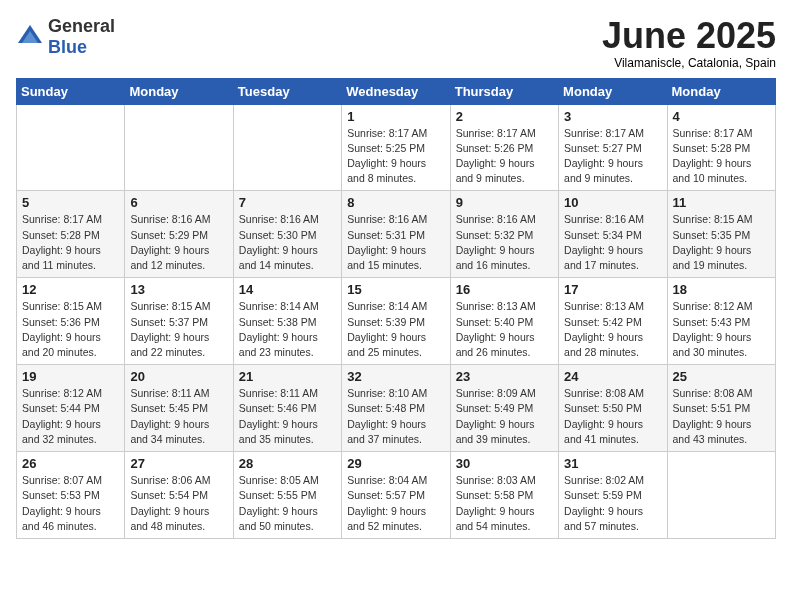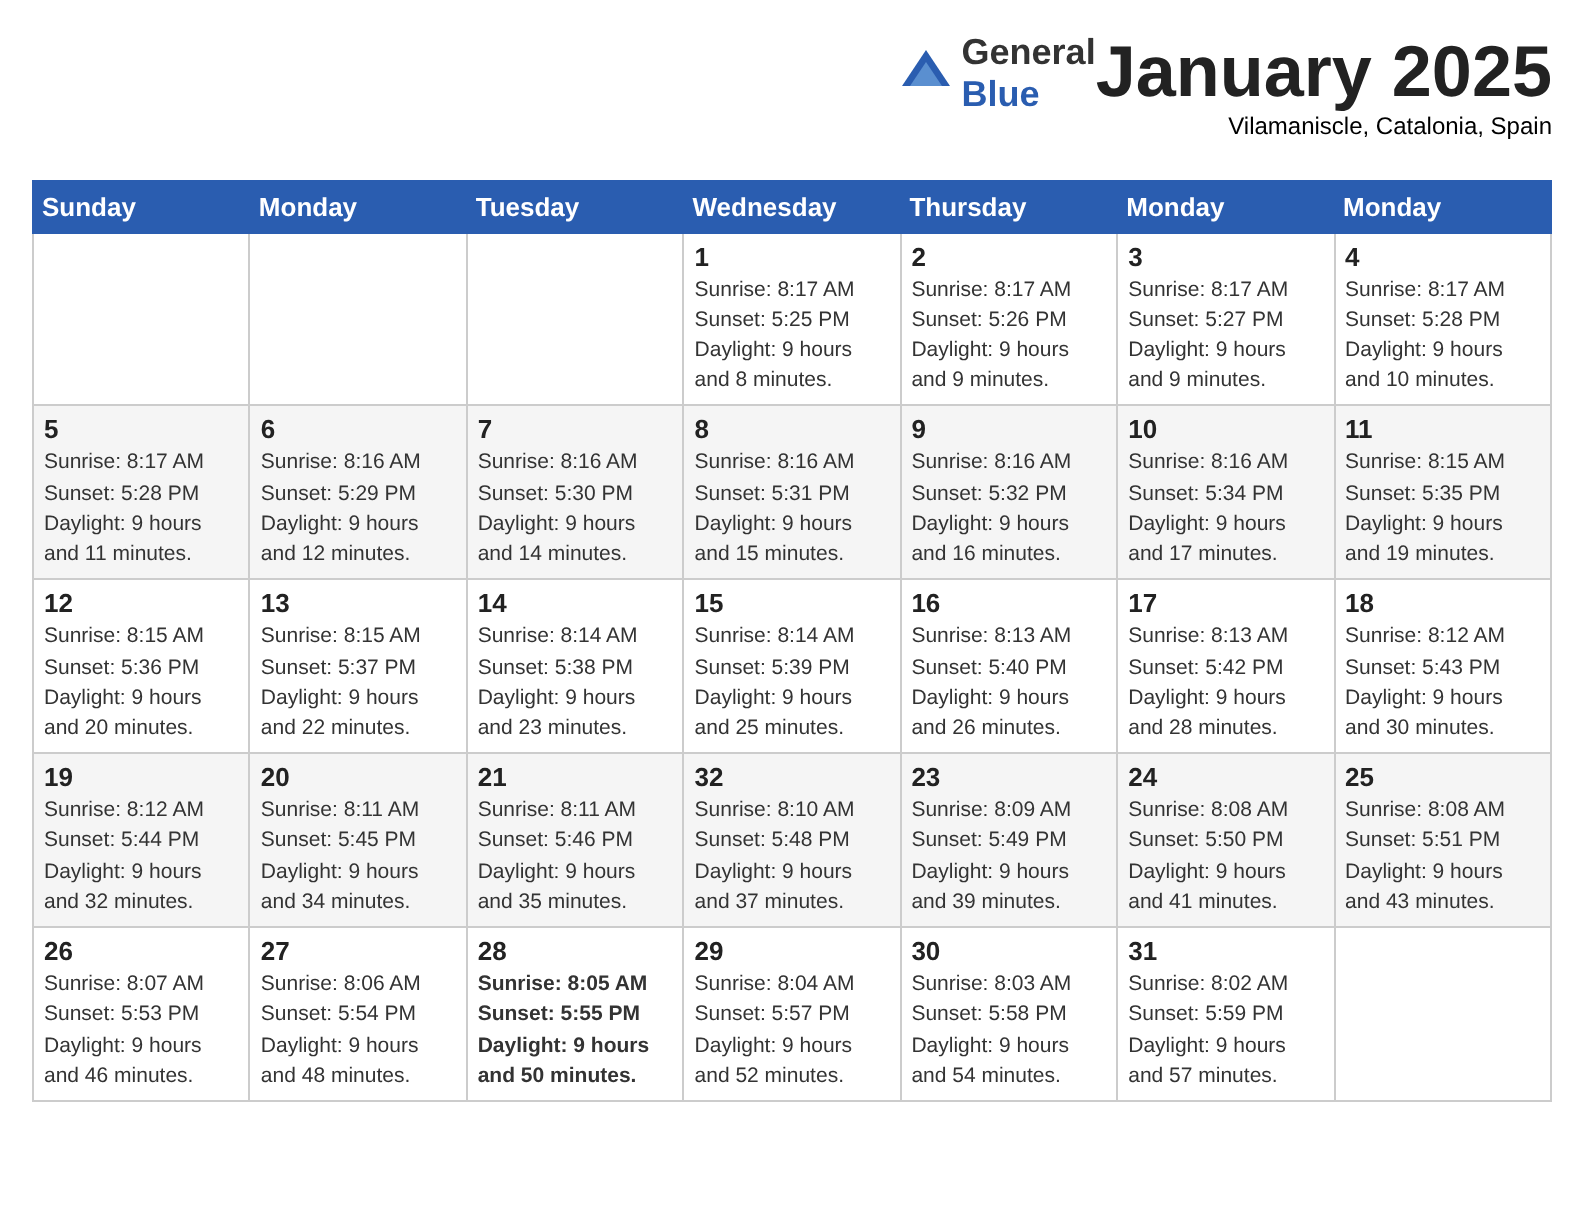--- a/index.html
+++ b/index.html
@@ -6,22 +6,22 @@
     body {
       font-family: Arial, sans-serif;
       background: #fff;
       width: 792px;
       min-height: 612px;
       padding: 16px;
     }
     .header-area {
       display: flex;
       align-items: flex-start;
-      justify-content: flex-end;
-      margin-bottom: 20px;
+      justify-content: space-between;
+      margin-bottom: 8px;
     }
     .logo {
       display: flex;
       align-items: center;
       gap: 4px;
     }
     .logo-icon {
       width: 28px;
       height: 28px;
     }
@@ -87,21 +87,21 @@
     <svg class="logo-icon" viewBox="0 0 28 28" xmlns="http://www.w3.org/2000/svg">
       <polygon points="14,2 26,20 2,20" fill="#2a5db0"></polygon>
       <polygon points="14,8 22,20 6,20" fill="#5a8fd0"></polygon>
     </svg>
     <div>
       <span style="font-size:18px;font-weight:bold;color:#333;">General</span><br>
       <span style="font-size:18px;font-weight:bold;color:#2a5db0;">Blue</span>
     </div>
   </div>
   <div class="title-area">
-    <div class="month-title">January 2025</div>
+    <div class="month-title">June 2025</div>
     <div class="location-title">Vilamaniscle, Catalonia, Spain</div>
   </div>
 </div>
 
 <table class="calendar">
   <thead>
     <tr>
       <th>Sunday</th>
       <th>Monday</th>
       <th>Tuesday</th>
@@ -308,21 +308,21 @@
         </td>
         <td>
           <div class="day-number">27</div>
           <div class="day-info" style="white-space: pre-line;">Sunrise: 8:06 AM
 Sunset: 5:54 PM
 Daylight: 9 hours
 and 48 minutes.</div>
         </td>
         <td>
           <div class="day-number">28</div>
-          <div class="day-info" style="white-space: pre-line; font-weight: bold;">Sunrise: 8:05 AM
+          <div class="day-info" style="white-space: pre-line;">Sunrise: 8:05 AM
 Sunset: 5:55 PM
 Daylight: 9 hours
 and 50 minutes.</div>
         </td>
         <td>
           <div class="day-number">29</div>
           <div class="day-info" style="white-space: pre-line;">Sunrise: 8:04 AM
 Sunset: 5:57 PM
 Daylight: 9 hours
 and 52 minutes.</div>

